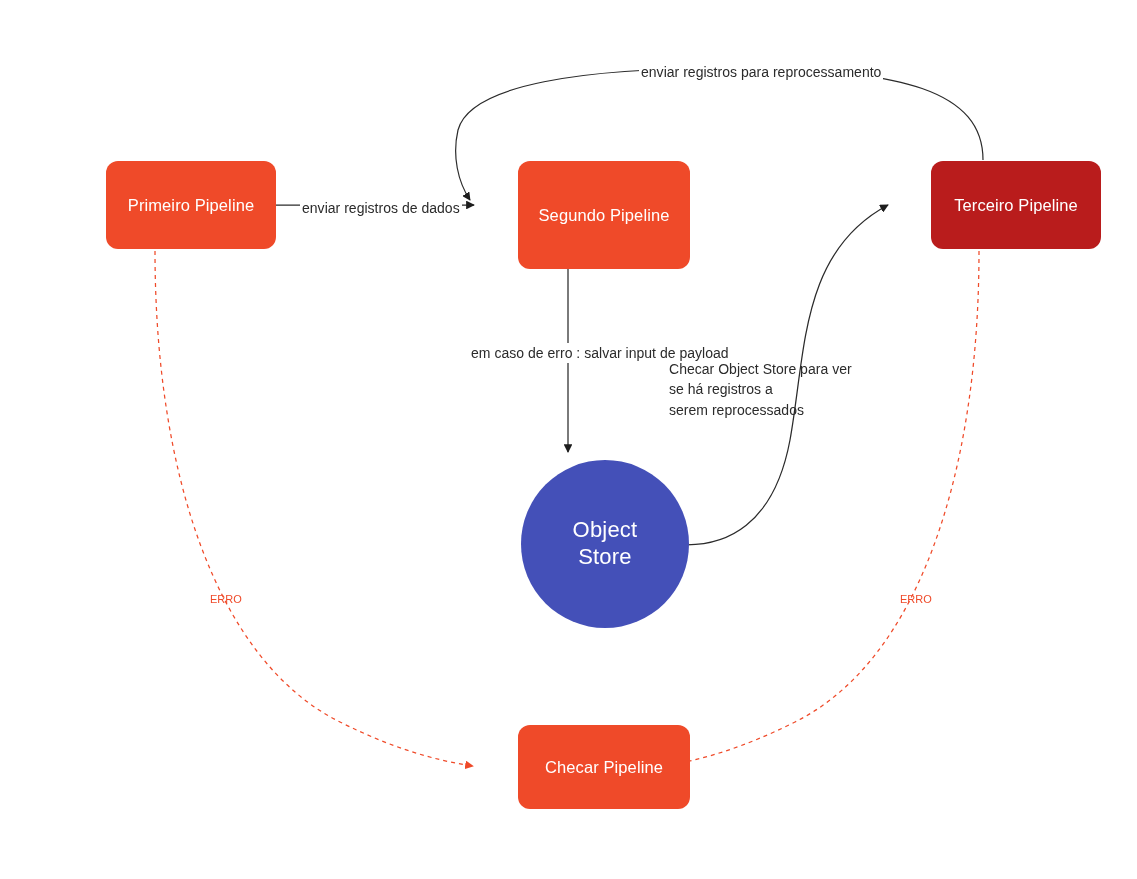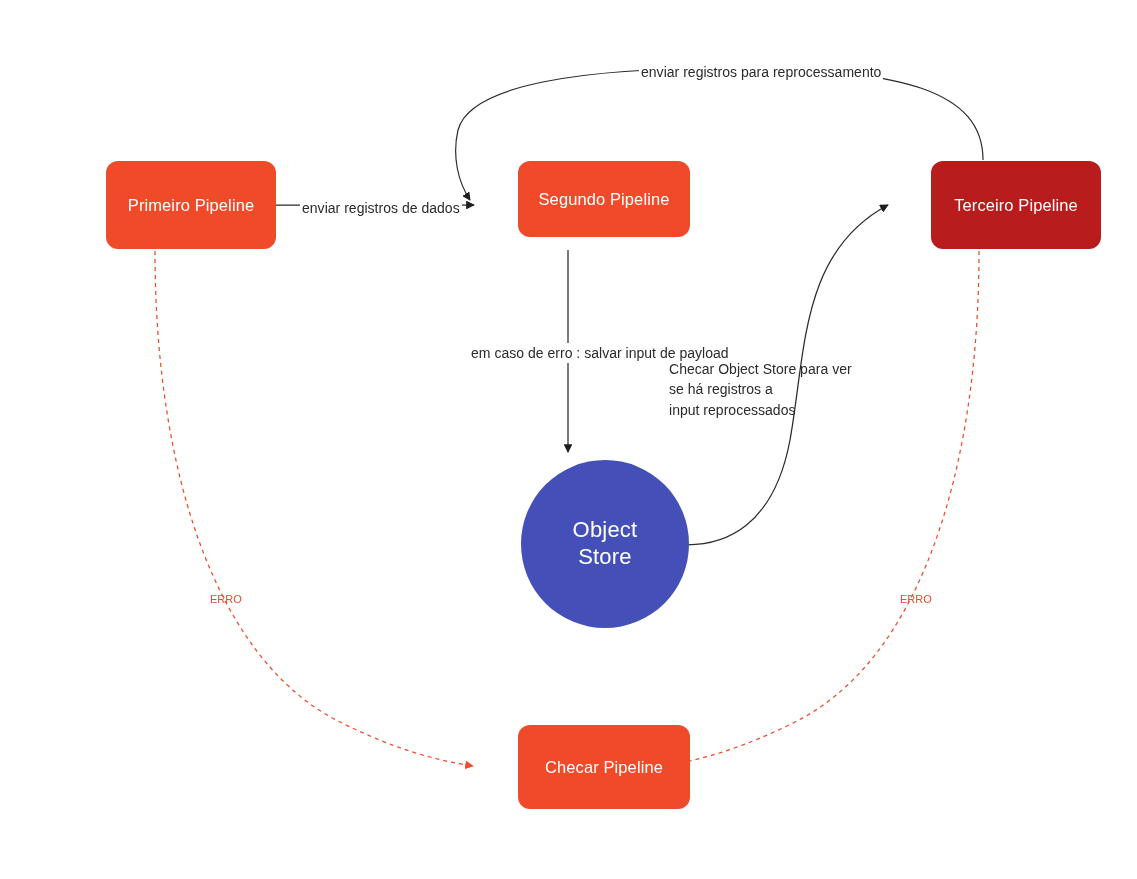--- a/index.html
+++ b/index.html
@@ -91,21 +91,21 @@
 
     <path d="M 155 251 C 155 470 215 660 340 722 C 390 747 432 760 473 766" fill="none" stroke="#ef4a29" stroke-width="1.25" stroke-dasharray="4 4" marker-end="url(#arrow-red)"></path>
 
     <path d="M 979 251 C 979 470 920 660 795 722 C 745 747 703 760 663 766" fill="none" stroke="#ef4a29" stroke-width="1.25" stroke-dasharray="4 4" marker-end="url(#arrow-red)"></path>
   </svg>
 
   <div class="node node-box" style="left:70px; top:161px; width:170px; height:88px; background:#ef4a29;">
     <span>Primeiro Pipeline</span>
   </div>
 
-  <div class="node node-box" style="left:482px; top:161px; width:172px; height:76px; background:#ef4a29;">
+  <div class="node node-box" style="left:482px; top:161px; width:172px; height:108px; background:#ef4a29;">
     <span>Segundo Pipeline</span>
   </div>
 
   <div class="node node-box" style="left:895px; top:161px; width:170px; height:88px; background:#b91c1c;">
     <span>Terceiro Pipeline</span>
   </div>
 
   <div class="node node-circle" style="left:485px; top:460px; width:168px; height:168px; background:#4450b8;">
     <span>Object
 Store</span>
@@ -115,19 +115,19 @@
     <span>Checar Pipeline</span>
   </div>
 
   <div class="edge-label" style="left:300px; top:198px;">enviar registros de dados</div>
 
   <div class="edge-label" style="left:639px; top:62px;">enviar registros para reprocessamento</div>
 
   <div class="edge-label" style="left:469px; top:343px;">em caso de erro : salvar input de payload</div>
 
   <div class="edge-label" style="left:667px; top:359px; width:200px; background:transparent;">Checar Object Store para ver se há registros a
-input reprocessados</div>
+serem reprocessados</div>
 
   <div class="edge-label err" style="left:210px; top:592px;">ERRO</div>
 
   <div class="edge-label err" style="left:900px; top:592px;">ERRO</div>
 
 </div>
 
 </body></html>

